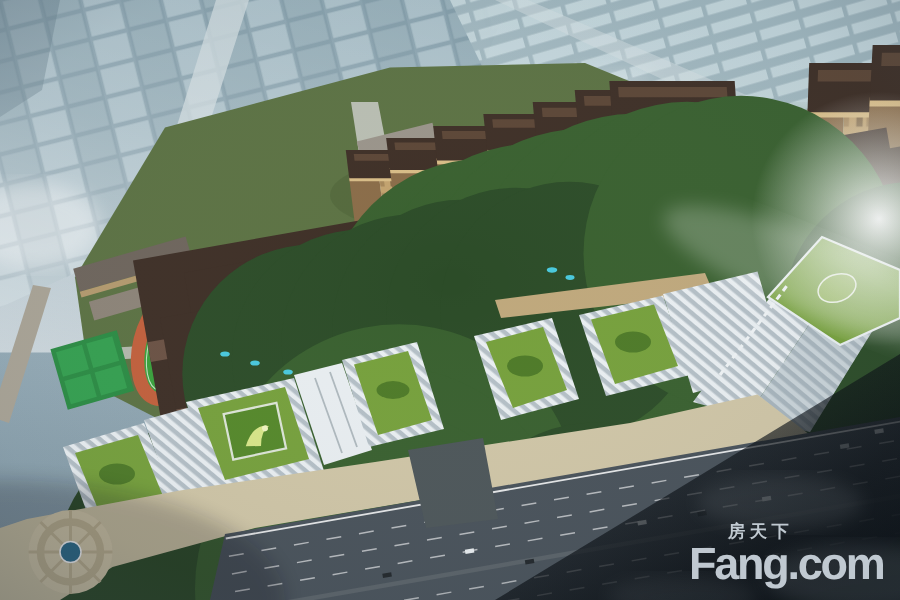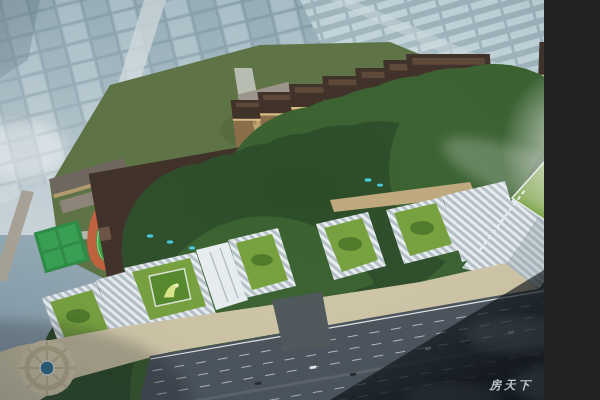--- a/index.html
+++ b/index.html
@@ -1,20 +1,19 @@
 <!DOCTYPE html>
 <html style="--sky-haze: #b7c9d2; --city-block: #86a0ac; --city-block-light: #a8bec7; --tower-face: #c2a26e; --tower-side: #8a6c48; --tower-roof: #3e2f26; --landscape-green: #5c7243; --track-orange: #c2603c; --field-green: #3aa23c; --podium-white: #e9eef1; --roof-garden-green: #76a03c; --road-asphalt: #49525a; --plaza-beige: #cfc5a6; --shadow-dark: #0b1015; --pool-cyan: #49c8dc; --watermark-gray: #c9d2da;"><head>
 <meta charset="utf-8">
 <style>
   html,body{margin:0;padding:0;background:#222;}
   .stage{
-    position:relative;width:544px;height:400px;overflow:hidden;
+    position:relative;width:600px;height:400px;overflow:hidden;
     font-family:"Liberation Sans", sans-serif;
     background:#404040;
-    font-style:italic;
   }
   .stage svg{display:block;}
   .watermark{
     position:absolute;right:11px;bottom:8px;z-index:10;
     color:var(--watermark-gray,#c9d2da);opacity:.95;
     text-align:left;user-select:none;line-height:1;
   }
   .wm-cn{
     display:block;margin-left:26px;margin-bottom:1px;
     font-size:11.5px;font-weight:700;letter-spacing:3px;
@@ -321,14 +320,15 @@
     <ellipse cx="575" cy="385" rx="65" ry="22" fill="#c8d2d8" opacity="0.12" filter="url(#blur6)"></ellipse>
     <ellipse cx="455" cy="398" rx="50" ry="14" fill="#c8d2d8" opacity="0.08" filter="url(#blur6)"></ellipse>
     <ellipse cx="0" cy="400" rx="190" ry="80" style="fill:var(--shadow-dark,#0b1015)" opacity="0.22" filter="url(#blur6)"></ellipse>
   </g>
 
   <rect width="600" height="400" fill="url(#vign)"></rect>
 </svg>
 
 <div class="watermark">
   <span class="wm-cn">房天下</span>
+  <span class="wm-en">Fang.com</span>
 </div>
 </div>
 
 </body></html>

